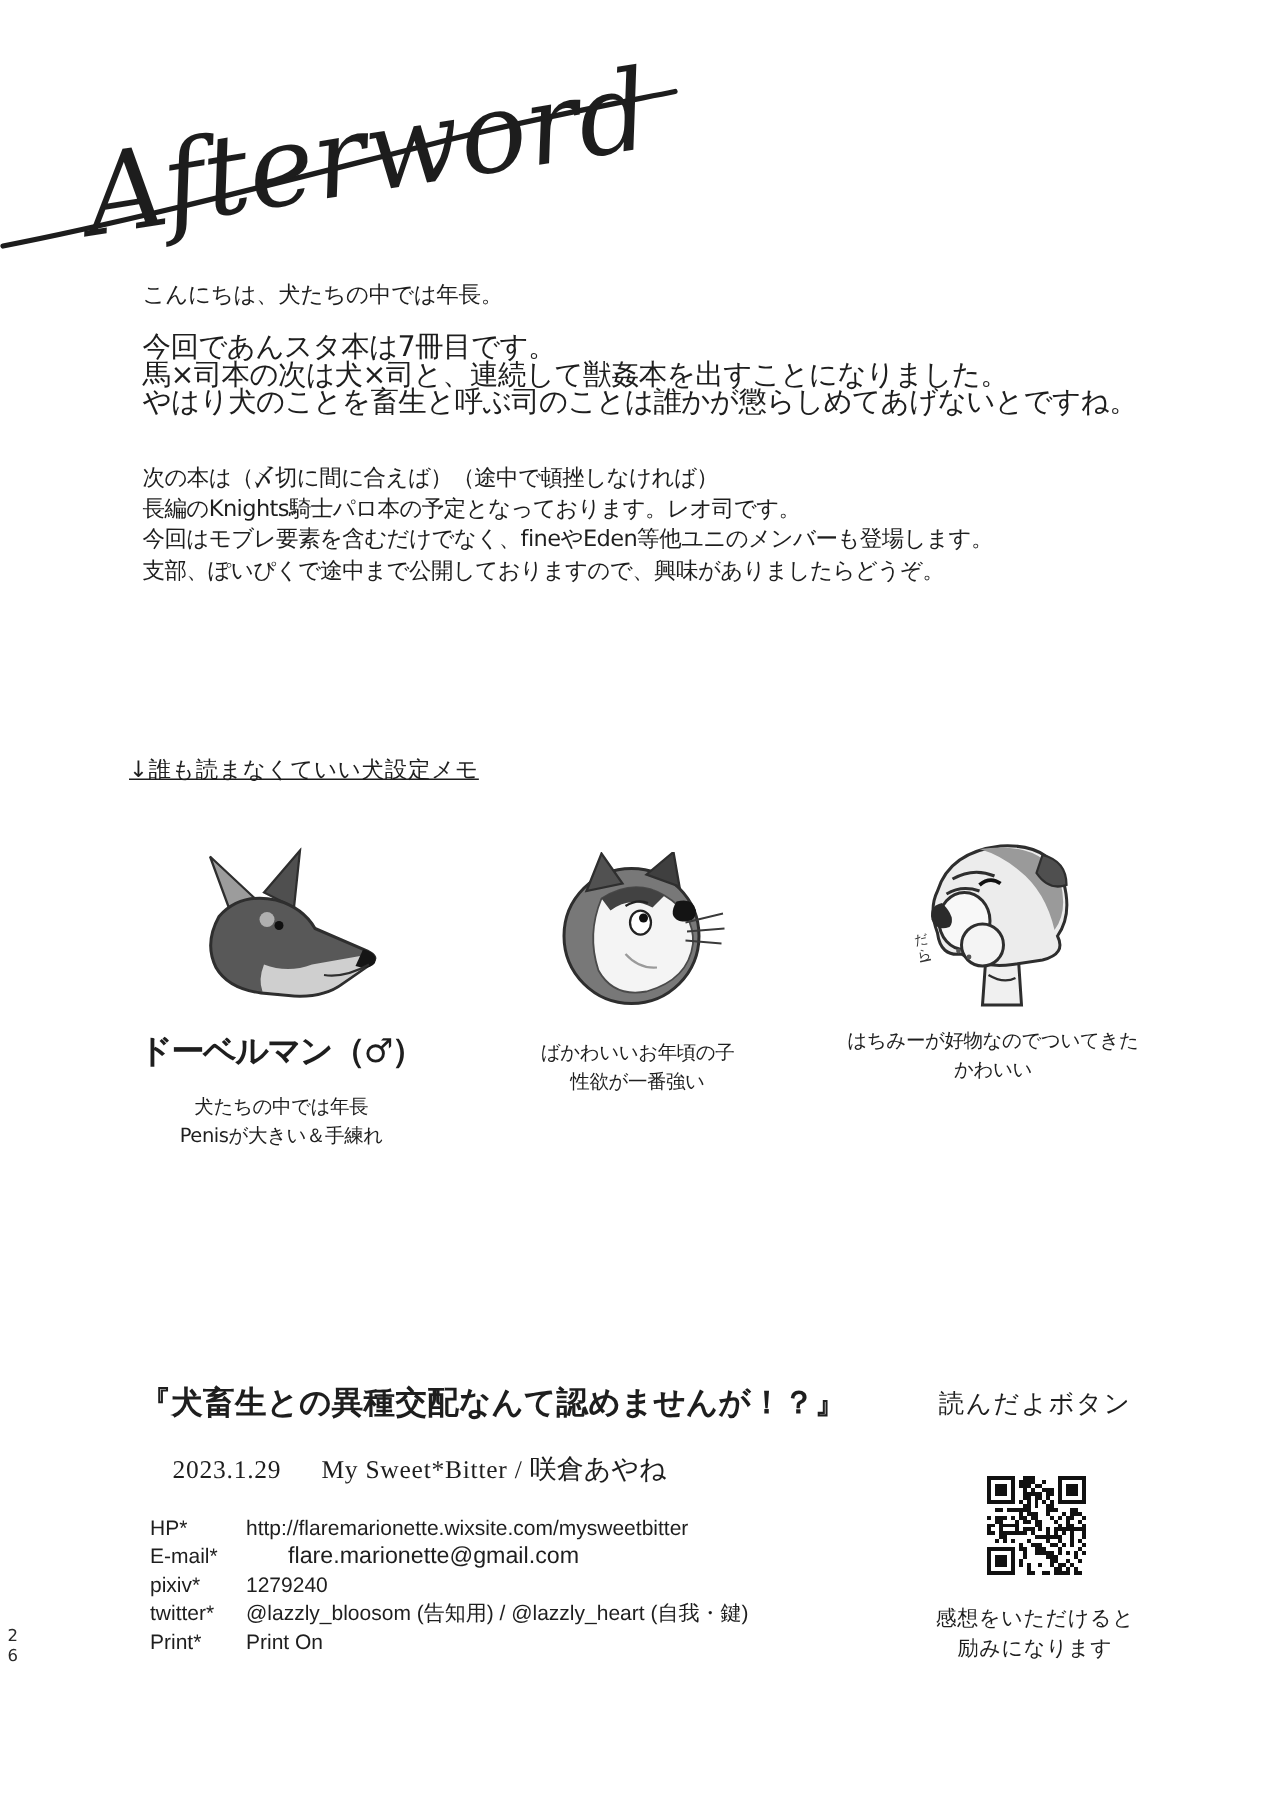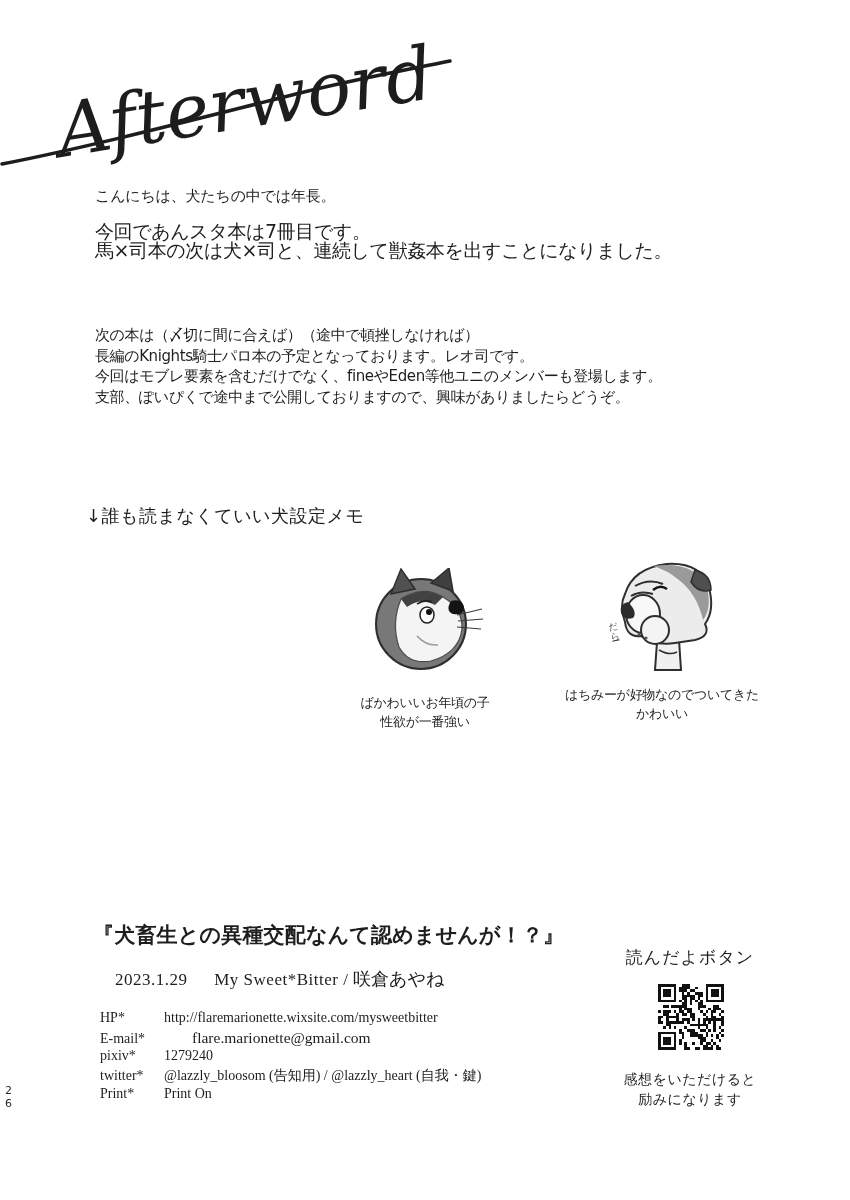--- a/index.html
+++ b/index.html
@@ -8,47 +8,47 @@
     position:relative; width:850px; height:1200px; margin:0 auto;
     background:#ffffff; overflow:hidden;
     font-family:"DejaVu Sans","Liberation Sans",sans-serif;
     color:#1e1e1e;
   }
   
   .script-block { position:absolute; left:0; top:8px; width:460px; height:180px; }
   
   .greeting   { position:absolute; left:95px; top:187px; font-size:15px; letter-spacing:-0.2px; }
   .para1      { position:absolute; left:95px; top:222px; font-size:19px; line-height:18.5px; letter-spacing:-0.4px; }
-  .para2      { position:absolute; left:95px; top:325px; font-size:15px; line-height:20.5px; letter-spacing:-0.4px; }
-  .memo-note  { position:absolute; left:86px; top:504px; font-size:18px; letter-spacing:0.5px; }
+  .para2      { position:absolute; left:95px; top:308px; font-size:15px; line-height:20.5px; letter-spacing:-0.4px; }
+  .memo-note  { position:absolute; left:86px; top:504px; font-size:15px; letter-spacing:0.5px;text-decoration:underline; }
   
   .dog-col { position:absolute; text-align:center; }
   #dog-card-1 { left:80px;  top:563px; width:215px; }
   #dog-card-2 { left:300px; top:566px; width:250px; }
   #dog-card-3 { left:552px; top:558px; width:220px; }
   .dog-img-wrap { display:flex; justify-content:center; align-items:flex-end; height:114px; }
   .dog-name { font-weight:bold; font-size:22px; margin-top:9px; white-space:nowrap; letter-spacing:-1px; }
   .dog-desc { font-size:13px; line-height:19px; margin-top:13px; letter-spacing:-0.3px; }
   .drool-sfx {
     position:absolute; left:54px; top:58px; font-size:9px; color:#333;
     writing-mode:vertical-rl; text-orientation:mixed; transform:rotate(-12deg);
   }
   
   .book-title { position:absolute; left:93px; top:921px; font-size:21px; font-weight:bold; letter-spacing:0.2px; }
   .credit-line { position:absolute; left:115px; top:967px; font-size:17px;
                  font-family:"Liberation Serif","DejaVu Serif",serif; letter-spacing:0.5px; }
   .credit-line .jp { font-family:"DejaVu Sans","Liberation Sans",sans-serif; font-size:18px; letter-spacing:0; }
   .credit-line .gap { display:inline-block; width:22px; }
   .contacts { position:absolute; left:100px; top:1010px;
-              font-family:Liberation Serif, serif; font-size:14px; }
+              font-family:Liberation Sans, sans-serif; font-size:14px; }
   .contact-row { display:flex; align-items:baseline; height:19px; }
   .contact-label { width:64px; flex:0 0 64px; }
   .contact-row.email .contact-value { font-size:15.5px;margin-left:28px; }
   
-  .feedback-title { position:absolute; left:610px; top:946px; width:160px; text-align:center;
+  .feedback-title { position:absolute; left:610px; top:924px; width:160px; text-align:center;
                     font-size:17px; letter-spacing:1px; }
   .qr-box { position:absolute; left:658px; top:984px; width:66px; height:66px; }
   .qr-box svg { width:100%; height:100%; display:block; }
   .feedback-note { position:absolute; left:606px; top:1069px; width:168px; text-align:center;
                    font-size:14px; line-height:20px; letter-spacing:0.5px; }
   
   .page-num { position:absolute; left:2px; top:1084px; font-size:11px; line-height:12px;
               writing-mode:vertical-rl; text-orientation:upright; color:#2a2a2a; }
   .nw { white-space:nowrap; }
 </style>
@@ -62,31 +62,51 @@
       <path d="M2,156 C90,139 200,110 300,85 C352,72 405,62 450,53" fill="none" stroke="#1d1d1d" stroke-width="3.5" stroke-linecap="round"></path>
       <text x="56" y="122" font-family="'DejaVu Serif',serif" font-style="italic" font-size="74" fill="#1d1d1d" transform="rotate(-9 230 100)">Afterword</text>
     </svg>
   </div>
 
   <div class="greeting">こんにちは、犬たちの中では年長。</div>
 
   <div class="para1">
     <div class="nw">今回であんスタ本は7冊目です。</div>
     <div class="nw">馬×司本の次は犬×司と、連続して獣姦本を出すことになりました。</div>
+    <div class="nw">やはり犬のことを畜生と呼ぶ司のことは誰かが懲らしめてあげないとですね。</div>
   </div>
 
   <div class="para2">
     <div class="nw">次の本は（〆切に間に合えば）（途中で頓挫しなければ）</div>
     <div class="nw">長編のKnights騎士パロ本の予定となっております。レオ司です。</div>
     <div class="nw">今回はモブレ要素を含むだけでなく、fineやEden等他ユニのメンバーも登場します。</div>
     <div class="nw">支部、ぽいぴくで途中まで公開しておりますので、興味がありましたらどうぞ。</div>
   </div>
 
   <div class="memo-note">↓誰も読まなくていい犬設定メモ</div>
 
+  <div class="dog-col" id="dog-card-1">
+    <div class="dog-img-wrap">
+      <svg width="135" height="112" viewBox="0 0 135 112">
+        <polygon points="34,44 20,6 50,34" fill="#9c9c9c" stroke="#2e2e2e" stroke-width="1.5"></polygon>
+        <polygon points="56,30 80,2 76,40" fill="#4f4f4f" stroke="#2e2e2e" stroke-width="1.5"></polygon>
+        <path d="M26,46 Q16,64 24,80 Q32,94 54,97 L76,99 Q96,100 108,91 L128,77 Q133,73 125,69 L90,54 Q82,40 64,35 Q40,30 26,46 Z" fill="#585858" stroke="#2e2e2e" stroke-width="2"></path>
+        <path d="M56,78 Q72,84 88,78 L122,72 L127,77 L108,90 Q96,99 76,98 L55,96 Q52,88 56,78 Z" fill="#cfcfcf"></path>
+        <circle cx="58" cy="48" r="5" fill="#b0b0b0"></circle>
+        <circle cx="66" cy="52" r="3" fill="#101010"></circle>
+        <path d="M122,68 Q132,70 130,77 Q126,82 117,79 Z" fill="#151515"></path>
+        <path d="M126,78 Q110,87 96,85" stroke="#2e2e2e" stroke-width="1.5" fill="none"></path>
+      </svg>
+    </div>
+    <div class="dog-name">ドーベルマン（♂）</div>
+    <div class="dog-desc">
+      <div>犬たちの中では年長</div>
+      <div>Penisが大きい＆手練れ</div>
+    </div>
+  </div>
 
   <div class="dog-col" id="dog-card-2">
     <div class="dog-img-wrap">
       <svg width="120" height="112" viewBox="0 0 120 112">
         <circle cx="56" cy="56" r="45" fill="#787878" stroke="#2e2e2e" stroke-width="2"></circle>
         <polygon points="26,26 36,1 50,21" fill="#515151" stroke="#2e2e2e" stroke-width="1.5"></polygon>
         <polygon points="66,15 84,0 88,23" fill="#3f3f3f" stroke="#2e2e2e" stroke-width="1.5"></polygon>
         <path d="M36,31 Q58,17 78,29 Q98,41 97,61 Q94,85 66,93 Q44,97 34,79 Q26,55 36,31 Z" fill="#f4f4f4" stroke="#4a4a4a" stroke-width="1.2"></path>
         <path d="M36,31 Q58,17 78,29 L70,37 Q55,29 42,39 Z" fill="#424242"></path>
         <ellipse cx="62" cy="47" rx="7" ry="8" fill="#ffffff" stroke="#222" stroke-width="1.5"></ellipse>

